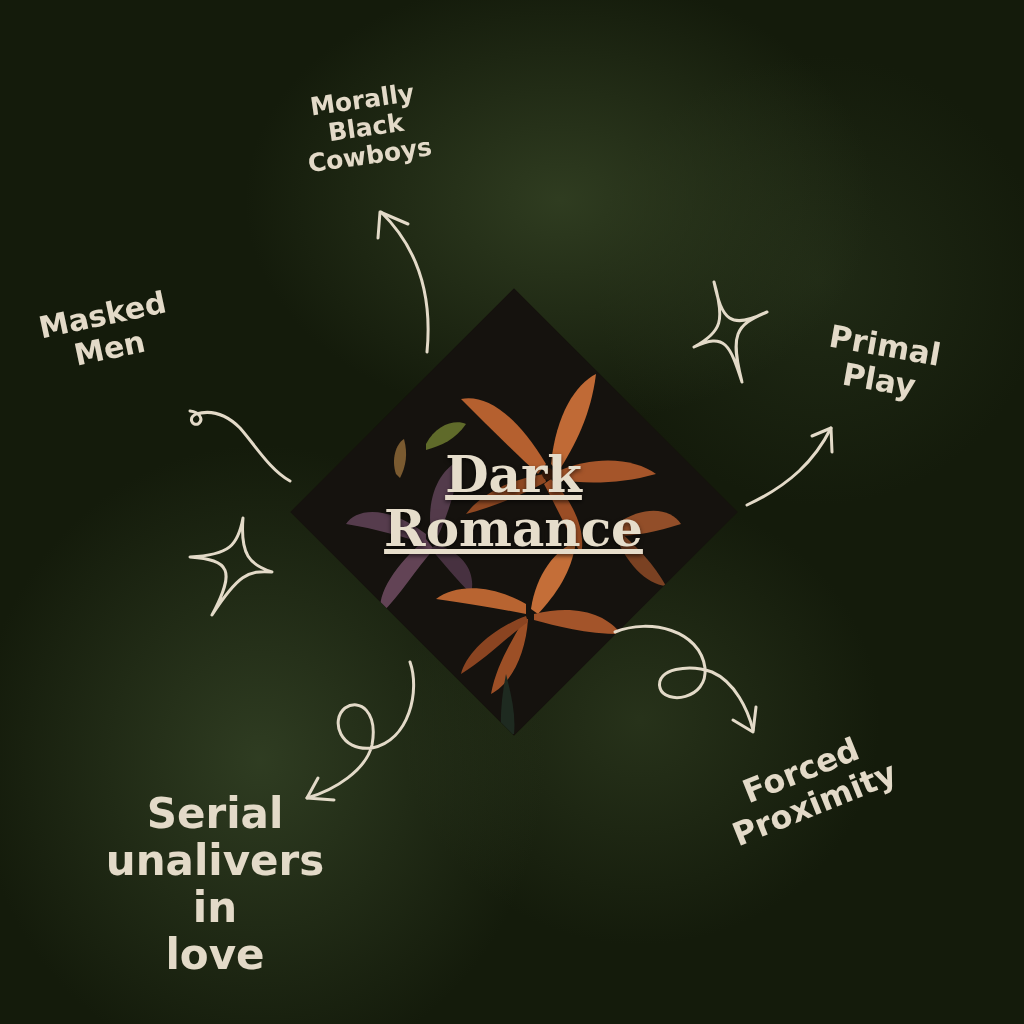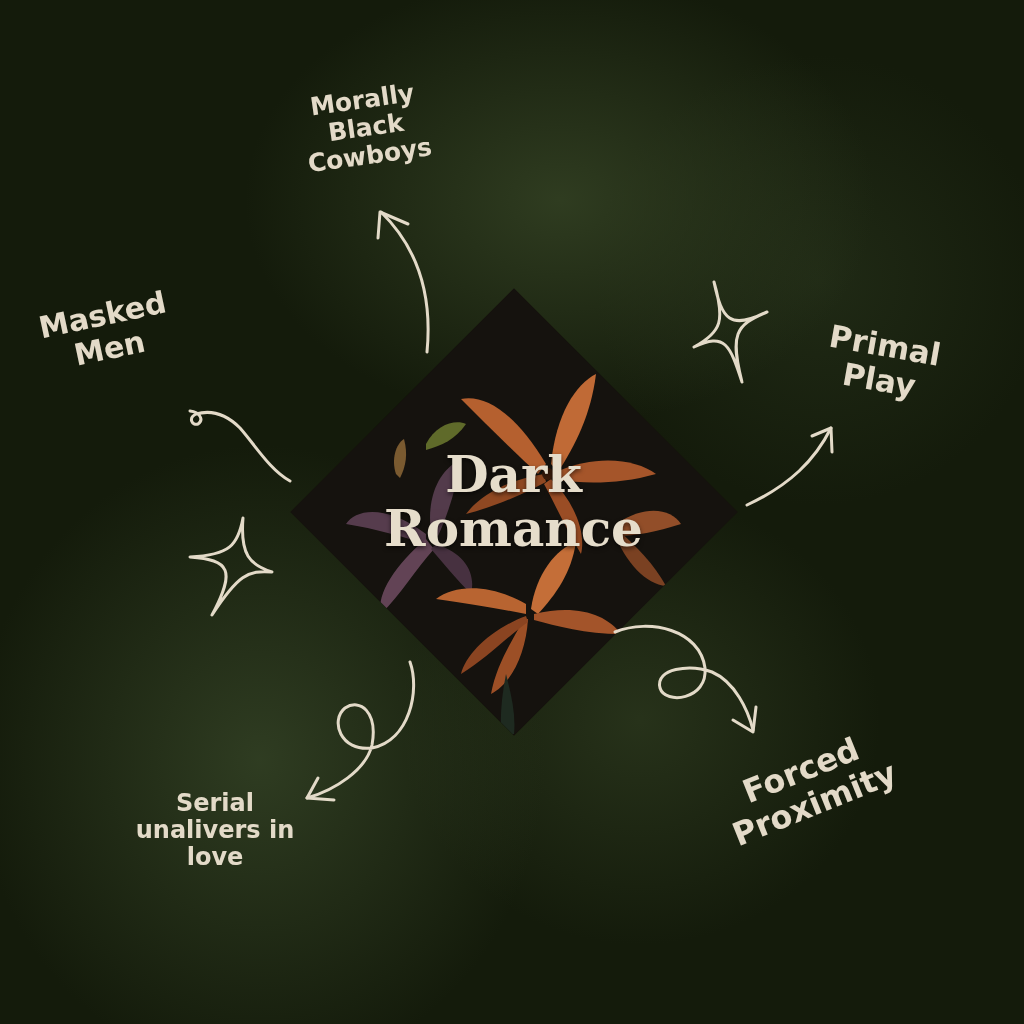--- a/index.html
+++ b/index.html
@@ -15,21 +15,21 @@
       #141b0b; }
   .label { position:absolute; color:#e3dac8; font-weight:bold; text-align:center;
     font-family:"DejaVu Sans", sans-serif; line-height:1.12; white-space:pre-line; }
   .diamond { position:absolute; left:356px; top:354px; width:316px; height:316px;
     transform:rotate(45deg); transform-origin:center; overflow:hidden;
     background:#17140f; }
   .flowers { position:absolute; inset:-80px; transform:rotate(-45deg); }
   .title { position:absolute; left:285px; top:448px; width:457px; text-align:center;
     color:#e6ddcb; font-family:"DejaVu Serif", serif; font-weight:bold;
     font-size:50px; line-height:1.08; white-space:pre-line;
-    text-shadow:0 2px 4px rgba(0,0,0,0.6); }
+    text-shadow:0 2px 4px rgba(0,0,0,0.6);text-decoration:underline; }
   svg.doodles { position:absolute; inset:0; pointer-events:none; }
 </style>
 </head>
 <body>
 
 <div class="bg"></div>
 
 <div class="diamond">
   <svg class="flowers" viewBox="0 0 476 476" width="476" height="476">
     <rect x="0" y="0" width="476" height="476" fill="#15120e"></rect>
@@ -74,21 +74,21 @@
 
 <div class="label" style="left:296px; top:86px; width:140px; font-size:25px; transform:rotate(-8deg);">Morally
 Black
 Cowboys</div>
 <div class="label" style="left:36px; top:298px; width:140px; font-size:30px; transform:rotate(-12deg);">Masked
 Men</div>
 <div class="label" style="left:812px; top:328px; width:140px; font-size:31px; transform:rotate(10deg);">Primal
 Play</div>
 <div class="label" style="left:718px; top:752px; width:180px; font-size:32px; transform:rotate(-22deg);">Forced
 Proximity</div>
-<div class="label" style="left:100px; top:790px; width:230px; font-size:24px;">Serial
+<div class="label" style="left:100px; top:790px; width:230px; font-size:42px;">Serial
 unalivers in
 love</div>
 
 <svg class="doodles" viewBox="0 0 1024 1024" width="1024" height="1024" fill="none" stroke="#e3dac8" stroke-width="3" stroke-linecap="round" stroke-linejoin="round">
 
   <g>
     <path d="M427 352 C432 300 420 250 381 212"></path>
     <path d="M378 238 L380 212 L408 224"></path>
   </g>
 

